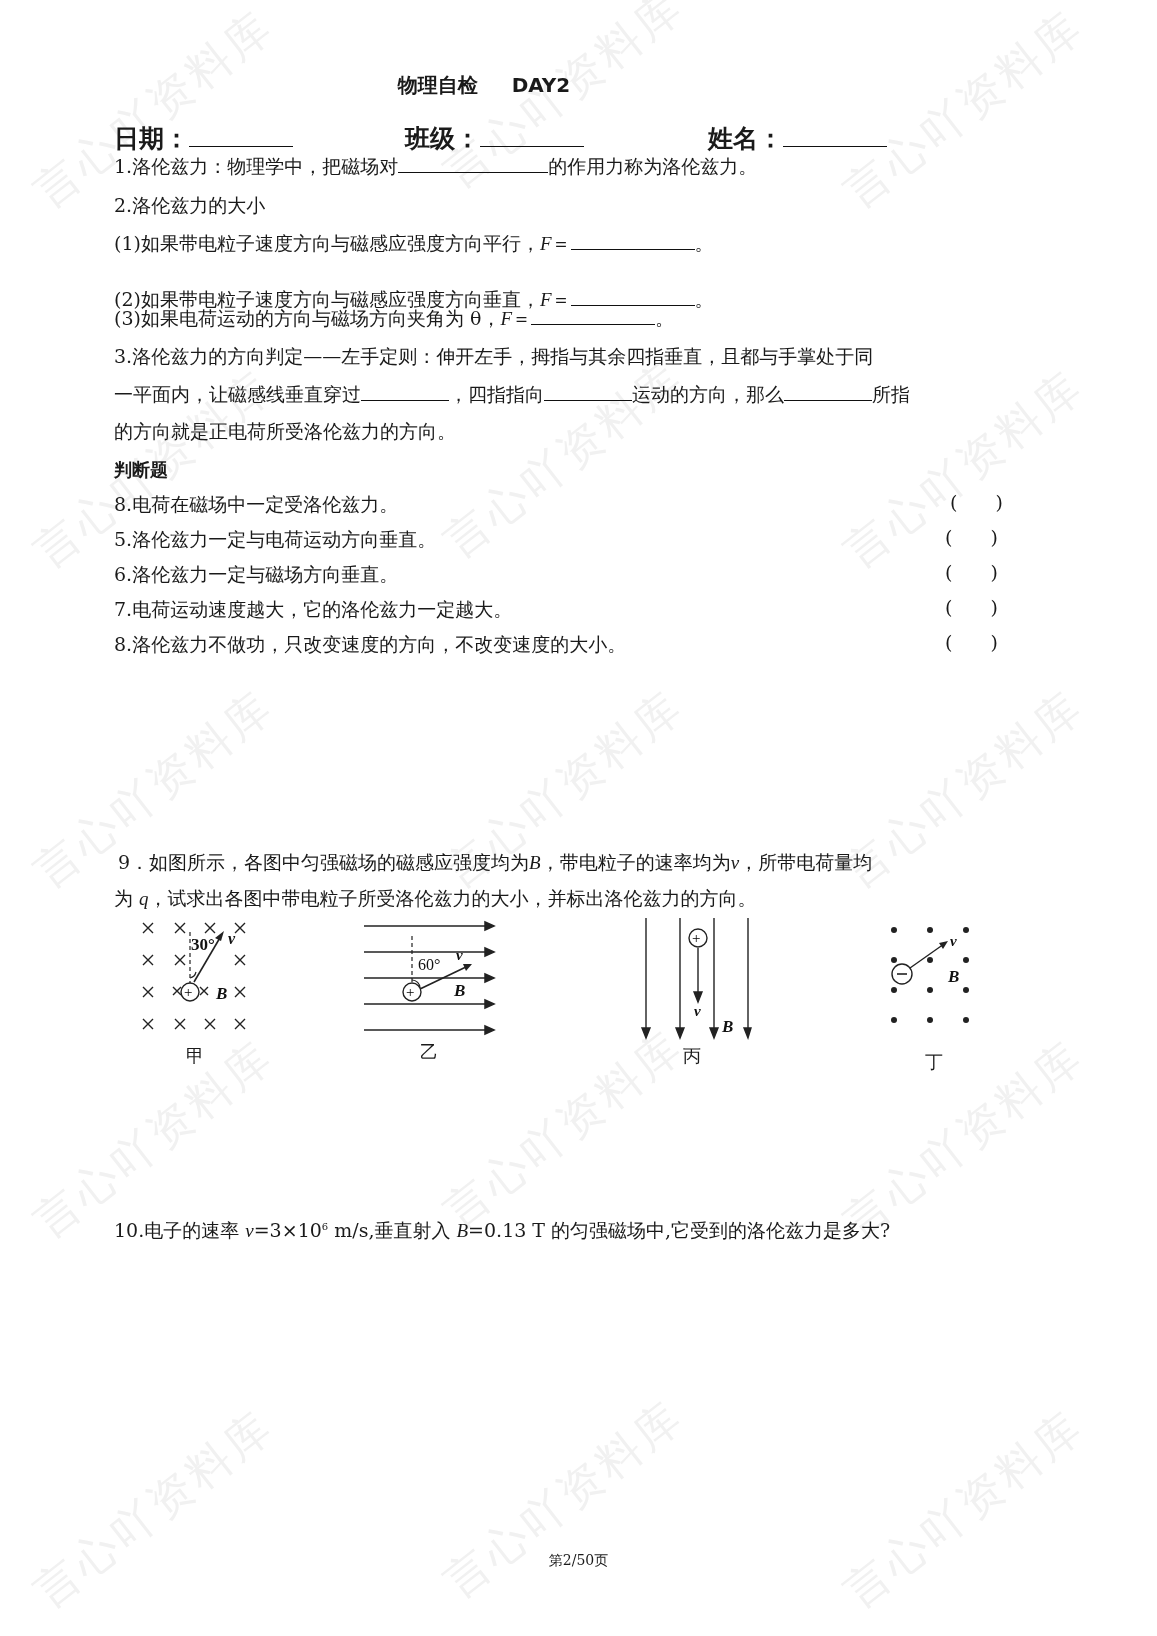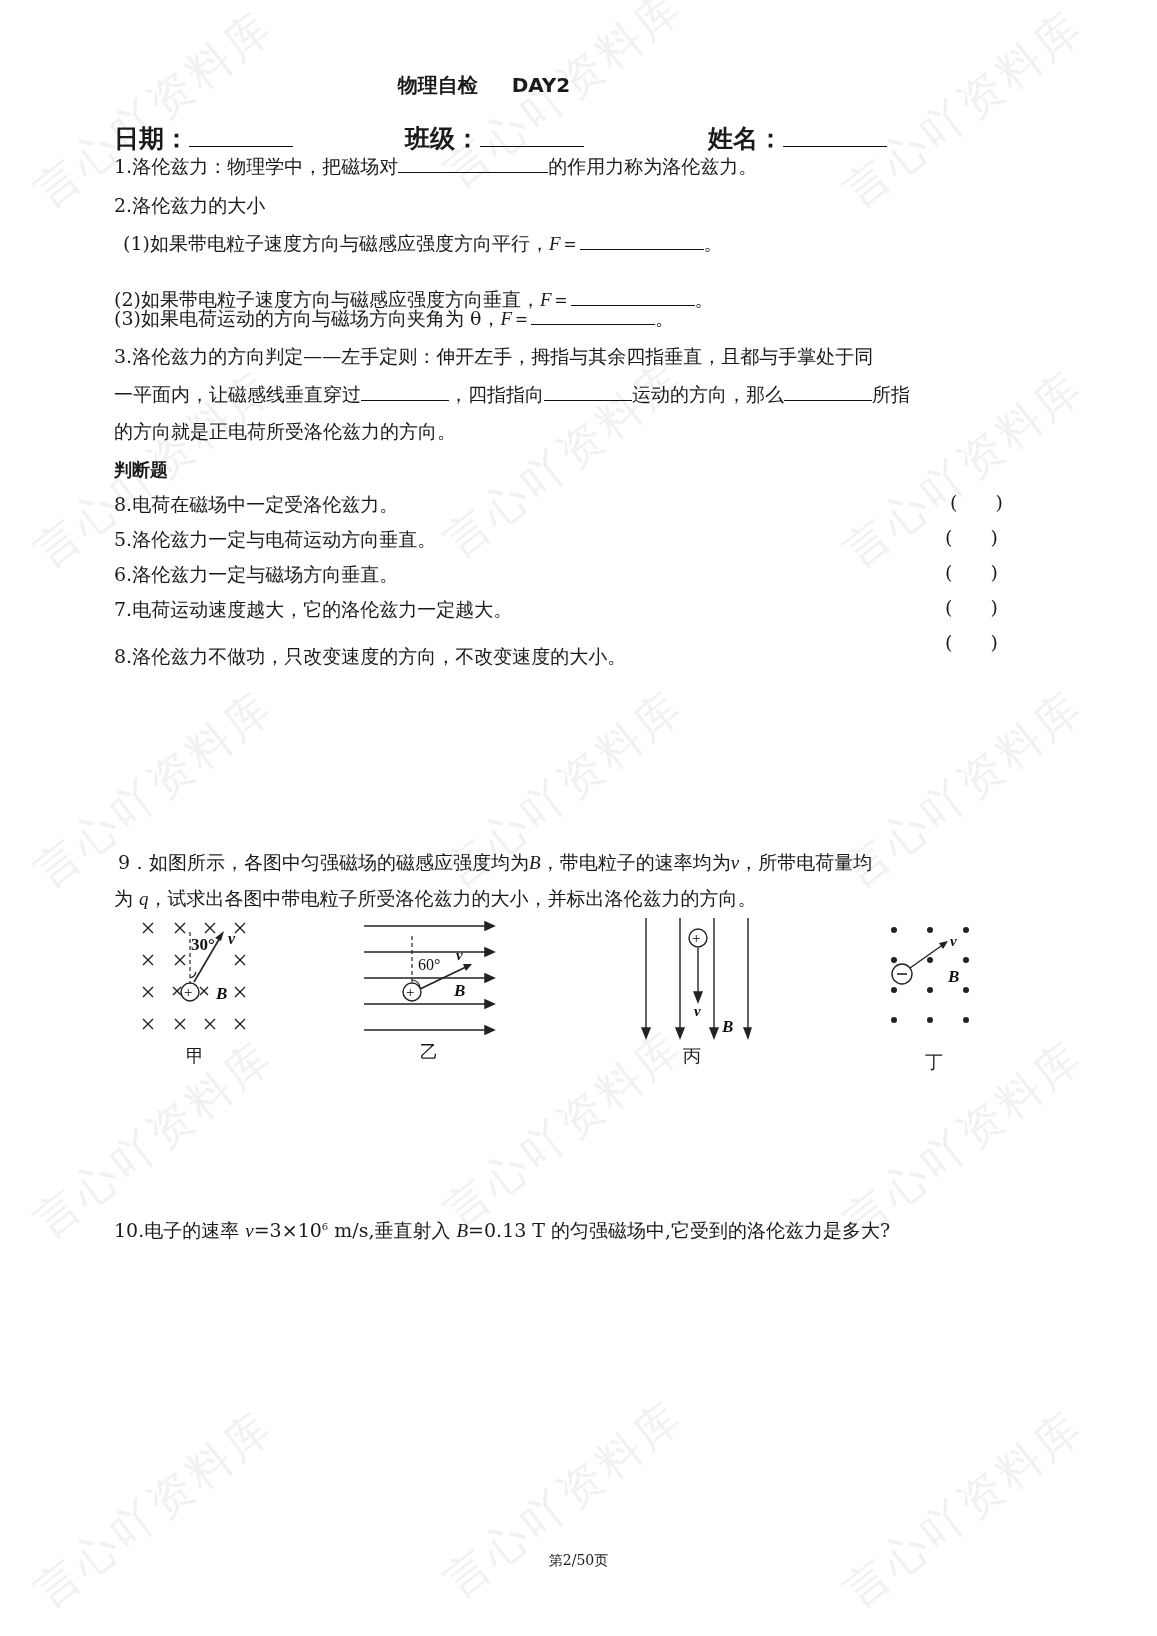--- a/index.html
+++ b/index.html
@@ -54,21 +54,21 @@
 </div>
 <div class="abs hdr" style="left:708px;">
   <span>姓名：</span><span class="blank" style="width:104px;"></span>
 </div>
 
 <div class="abs line" style="left:114px;top:152px;">
   <span>1.洛伦兹力：物理学中，把磁场对</span><span class="blank" style="width:150px;"></span><span>的作用力称为洛伦兹力。</span>
 </div>
 
 <div class="abs line" style="left:114px;top:191px;">2.洛伦兹力的大小</div>
-<div class="abs line" style="left:123px;top:229px;">
+<div class="abs line" style="left:114px;top:229px;">
   <span>(1)如果带电粒子速度方向与磁感应强度方向平行，</span><span class="it">F</span><span>＝</span><span class="blank" style="width:124px;"></span><span>。</span>
 </div>
 <div class="abs line" style="left:114px;top:266px;margin-top:19px;">
   <span>(2)如果带电粒子速度方向与磁感应强度方向垂直，</span><span class="it">F</span><span>＝</span><span class="blank" style="width:124px;"></span><span>。</span>
 </div>
 <div class="abs line" style="left:114px;top:304px;">
   <span>(3)如果电荷运动的方向与磁场方向夹角为 θ，</span><span class="it">F</span><span>＝</span><span class="blank" style="width:124px;"></span><span>。</span>
 </div>
 
 <div class="abs line" style="left:114px;top:342px;">3.洛伦兹力的方向判定——左手定则：伸开左手，拇指与其余四指垂直，且都与手掌处于同</div>
@@ -80,21 +80,21 @@
 <div class="abs line bold-sans" style="left:114px;top:456px;font-size:18px;">判断题</div>
 
 <div class="abs line" style="left:114px;top:490px;">8.电荷在磁场中一定受洛伦兹力。</div>
 <div class="paren" style="left:950px;top:490px;">(　　)</div>
 <div class="abs line" style="left:114px;top:525px;">5.洛伦兹力一定与电荷运动方向垂直。</div>
 <div class="paren" style="left:945px;top:525px;">(　　)</div>
 <div class="abs line" style="left:114px;top:560px;">6.洛伦兹力一定与磁场方向垂直。</div>
 <div class="paren" style="left:945px;top:560px;">(　　)</div>
 <div class="abs line" style="left:114px;top:595px;">7.电荷运动速度越大，它的洛伦兹力一定越大。</div>
 <div class="paren" style="left:945px;top:595px;">(　　)</div>
-<div class="abs line" style="left:114px;top:630px;margin-top:12px;">8.洛伦兹力不做功，只改变速度的方向，不改变速度的大小。</div>
+<div class="abs line" style="left:114px;top:630px;">8.洛伦兹力不做功，只改变速度的方向，不改变速度的大小。</div>
 <div class="paren" style="left:945px;top:630px;">(　　)</div>
 
 <div class="abs line" style="left:118px;top:848px;text-align:center;">
   <span>9．如图所示，各图中匀强磁场的磁感应强度均为</span><span class="it">B</span><span>，带电粒子的速率均为</span><span class="it">v</span><span>，所带电荷量均</span>
 </div>
 <div class="abs line" style="left:114px;top:884px;">
   <span>为</span> <span class="it">q</span><span>，试求出各图中带电粒子所受洛伦兹力的大小，并标出洛伦兹力的方向。</span>
 </div>
 
 <svg class="abs" style="left:130px;top:912px;" width="140" height="130">

